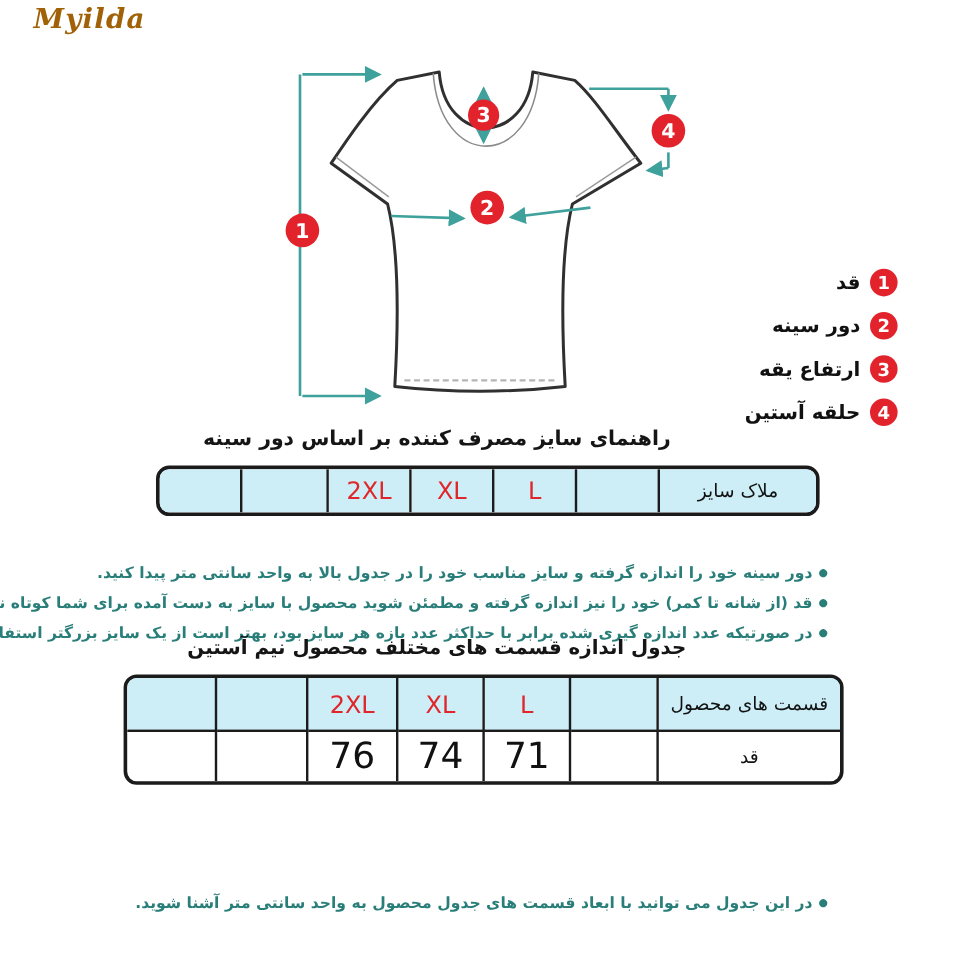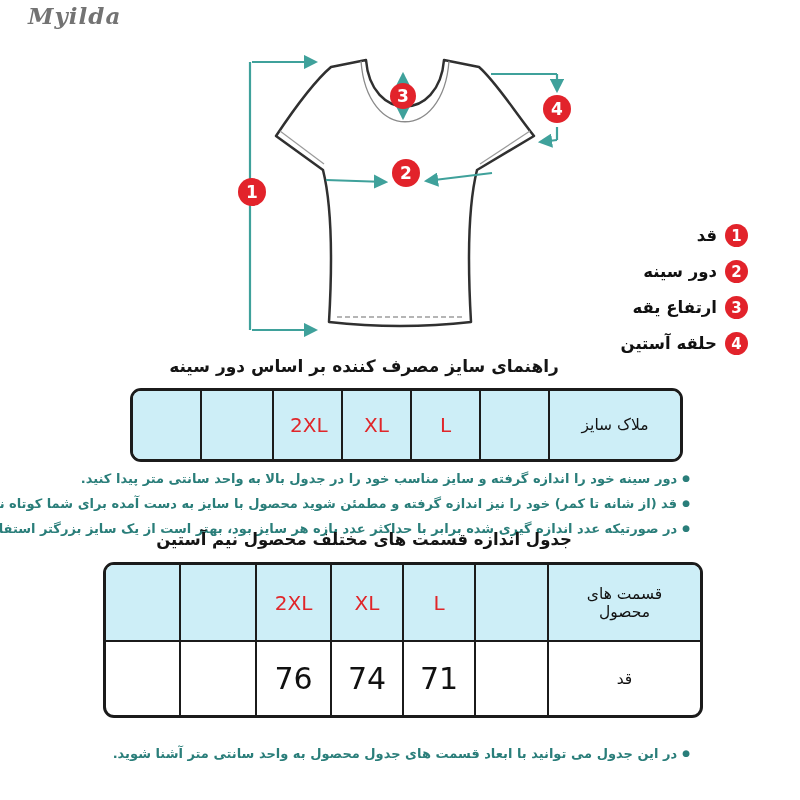--- a/index.html
+++ b/index.html
@@ -5,21 +5,21 @@
   html,body{margin:0;padding:0}
   body{
     width:800px;height:800px;position:relative;background:#ffffff;
     font-family:"DejaVu Sans",sans-serif;overflow:hidden;color:#151515;
   }
   .abs{position:absolute}
 
   .logo{
     left:28px;top:2px;
     font-family:"DejaVu Serif",serif;font-style:italic;font-weight:bold;
-    font-size:23px;color:#737373;letter-spacing:1px;
+    font-size:23px;color:#a16207;letter-spacing:1px;
   }
 
   .diagram{left:220px;top:30px;width:380px;height:320px}
 
   .legend{right:52px;top:224px;display:flex;flex-direction:column;gap:13px}
   .legend-row{display:flex;align-items:center;gap:8px;direction:rtl}
   .legend-num{
     width:23px;height:23px;border-radius:50%;background:#e2232b;color:#fff;
     font-weight:bold;font-size:15px;display:flex;align-items:center;justify-content:center;
     flex:0 0 23px;
@@ -27,21 +27,21 @@
   .legend-label{font-size:16.5px;font-weight:bold;color:#111;white-space:nowrap}
 
   .title{left:0;width:728px;text-align:center;font-weight:bold;color:#151515;direction:rtl}
   #title1{top:356px;font-size:17px}
   #title2{top:530px;font-size:16.5px}
 
   .tbl-wrap{border:3px solid #1b1b1b;border-radius:11px;overflow:hidden;background:#fff}
   #table1{left:130px;top:388px;width:547px}
   #table2{left:103px;top:562px;width:594px}
   table{border-collapse:collapse;width:100%;table-layout:fixed}
-  td{border:2px solid #1b1b1b;text-align:center;vertical-align:middle;padding:16px;overflow:hidden}
+  td{border:2px solid #1b1b1b;text-align:center;vertical-align:middle;padding:0;overflow:hidden}
   tr:first-child td{border-top:none}
   td:first-child{border-left:none}
   td:last-child{border-right:none}
   tr:last-child td{border-bottom:none}
   tr.hdr td{background:#cdeef7}
   #table1 td{height:36px}
   #table2 tr.hdr td{height:43px}
   #table2 tr.datarow td{height:41px}
   .c-size{color:#e0262a;font-size:20px;font-weight:500}
   .c-num{font-size:30px;font-weight:500;color:#111;line-height:1}

